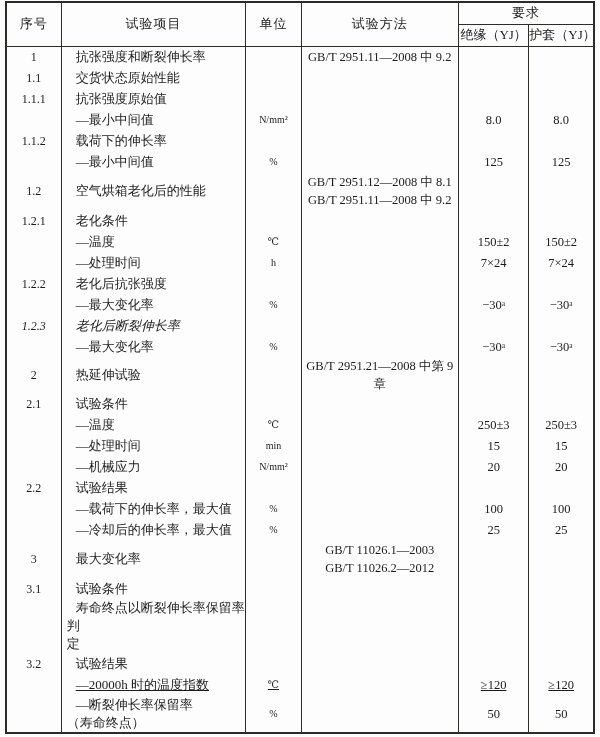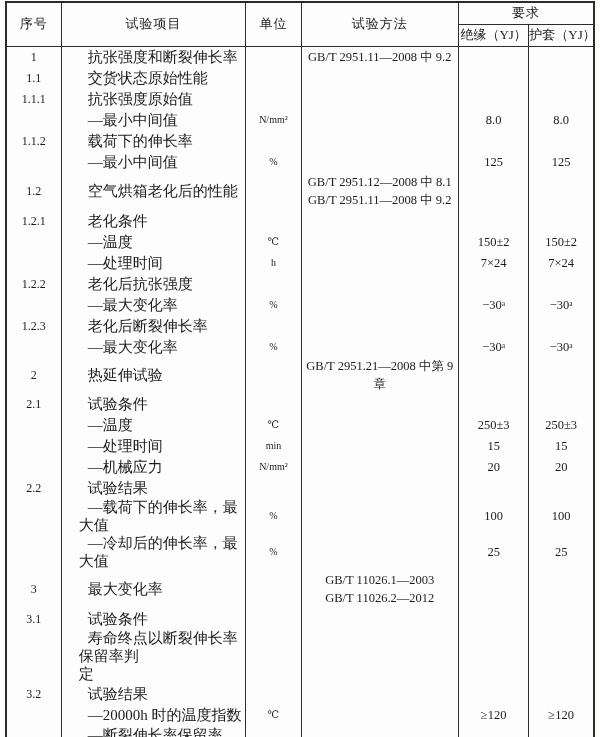--- a/index.html
+++ b/index.html
@@ -67,24 +67,24 @@
     line-height: 18px;
     overflow: hidden;
   }
   td.no {
     text-align: center;
     font-size: 12px;
     font-family: "Liberation Serif", "DejaVu Serif", serif;
   }
   td.item {
     text-align: left;
-    padding-left: 17px;
+    padding-left: 5px;
     text-indent: 9px;
     white-space: pre-line;
-    font-size: 15px;
+    font-size: 13px;
   }
   td.unit, td.method, td.val {
     text-align: center;
     white-space: pre-line;
   }
   td.unit { font-size: 10px; }
   td.method { font-size: 12.5px; letter-spacing: 0; margin-top: 36px; }
   td.val { font-size: 12.5px; }
 </style>
 </head>
@@ -206,21 +206,21 @@
           <td class="val"></td>
         </tr>
         <tr style="height: 21px;">
           <td class="no"></td>
           <td class="item">—最大变化率</td>
           <td class="unit">%</td>
           <td class="method"></td>
           <td class="val">−30ᵃ</td>
           <td class="val">−30ᵃ</td>
         </tr>
-        <tr style="height: 21px;">
+        <tr style="height: 21px; font-style: italic;">
           <td class="no">1.2.3</td>
           <td class="item">老化后断裂伸长率</td>
           <td class="unit"></td>
           <td class="method"></td>
           <td class="val"></td>
           <td class="val"></td>
         </tr>
         <tr style="height: 21px;">
           <td class="no"></td>
           <td class="item">—最大变化率</td>
@@ -320,21 +320,21 @@
           <td class="val"></td>
         </tr>
         <tr style="height: 21px;">
           <td class="no">3.2</td>
           <td class="item">试验结果</td>
           <td class="unit"></td>
           <td class="method"></td>
           <td class="val"></td>
           <td class="val"></td>
         </tr>
-        <tr style="height: 21px;">
+        <tr style="height: 21px; text-decoration: underline;">
           <td class="no"></td>
           <td class="item">—20000h 时的温度指数</td>
           <td class="unit">℃</td>
           <td class="method"></td>
           <td class="val">≥120</td>
           <td class="val">≥120</td>
         </tr>
         <tr style="height: 38px;">
           <td class="no"></td>
           <td class="item">—断裂伸长率保留率

